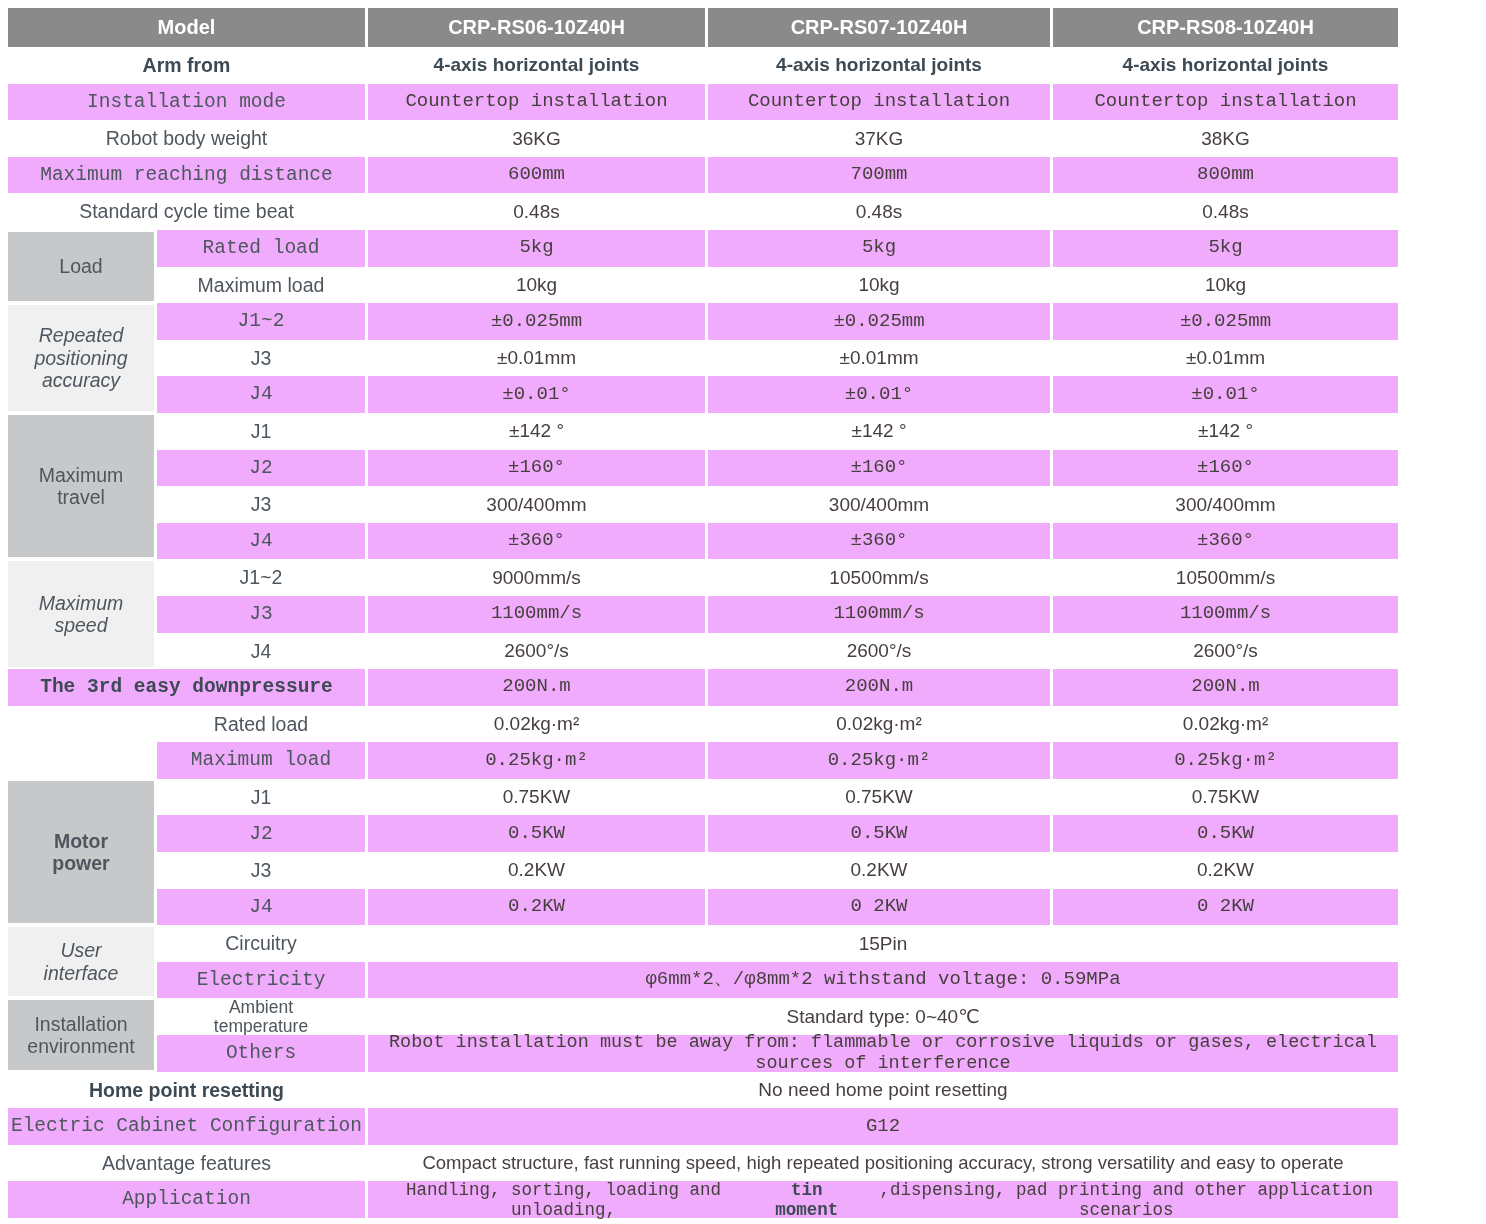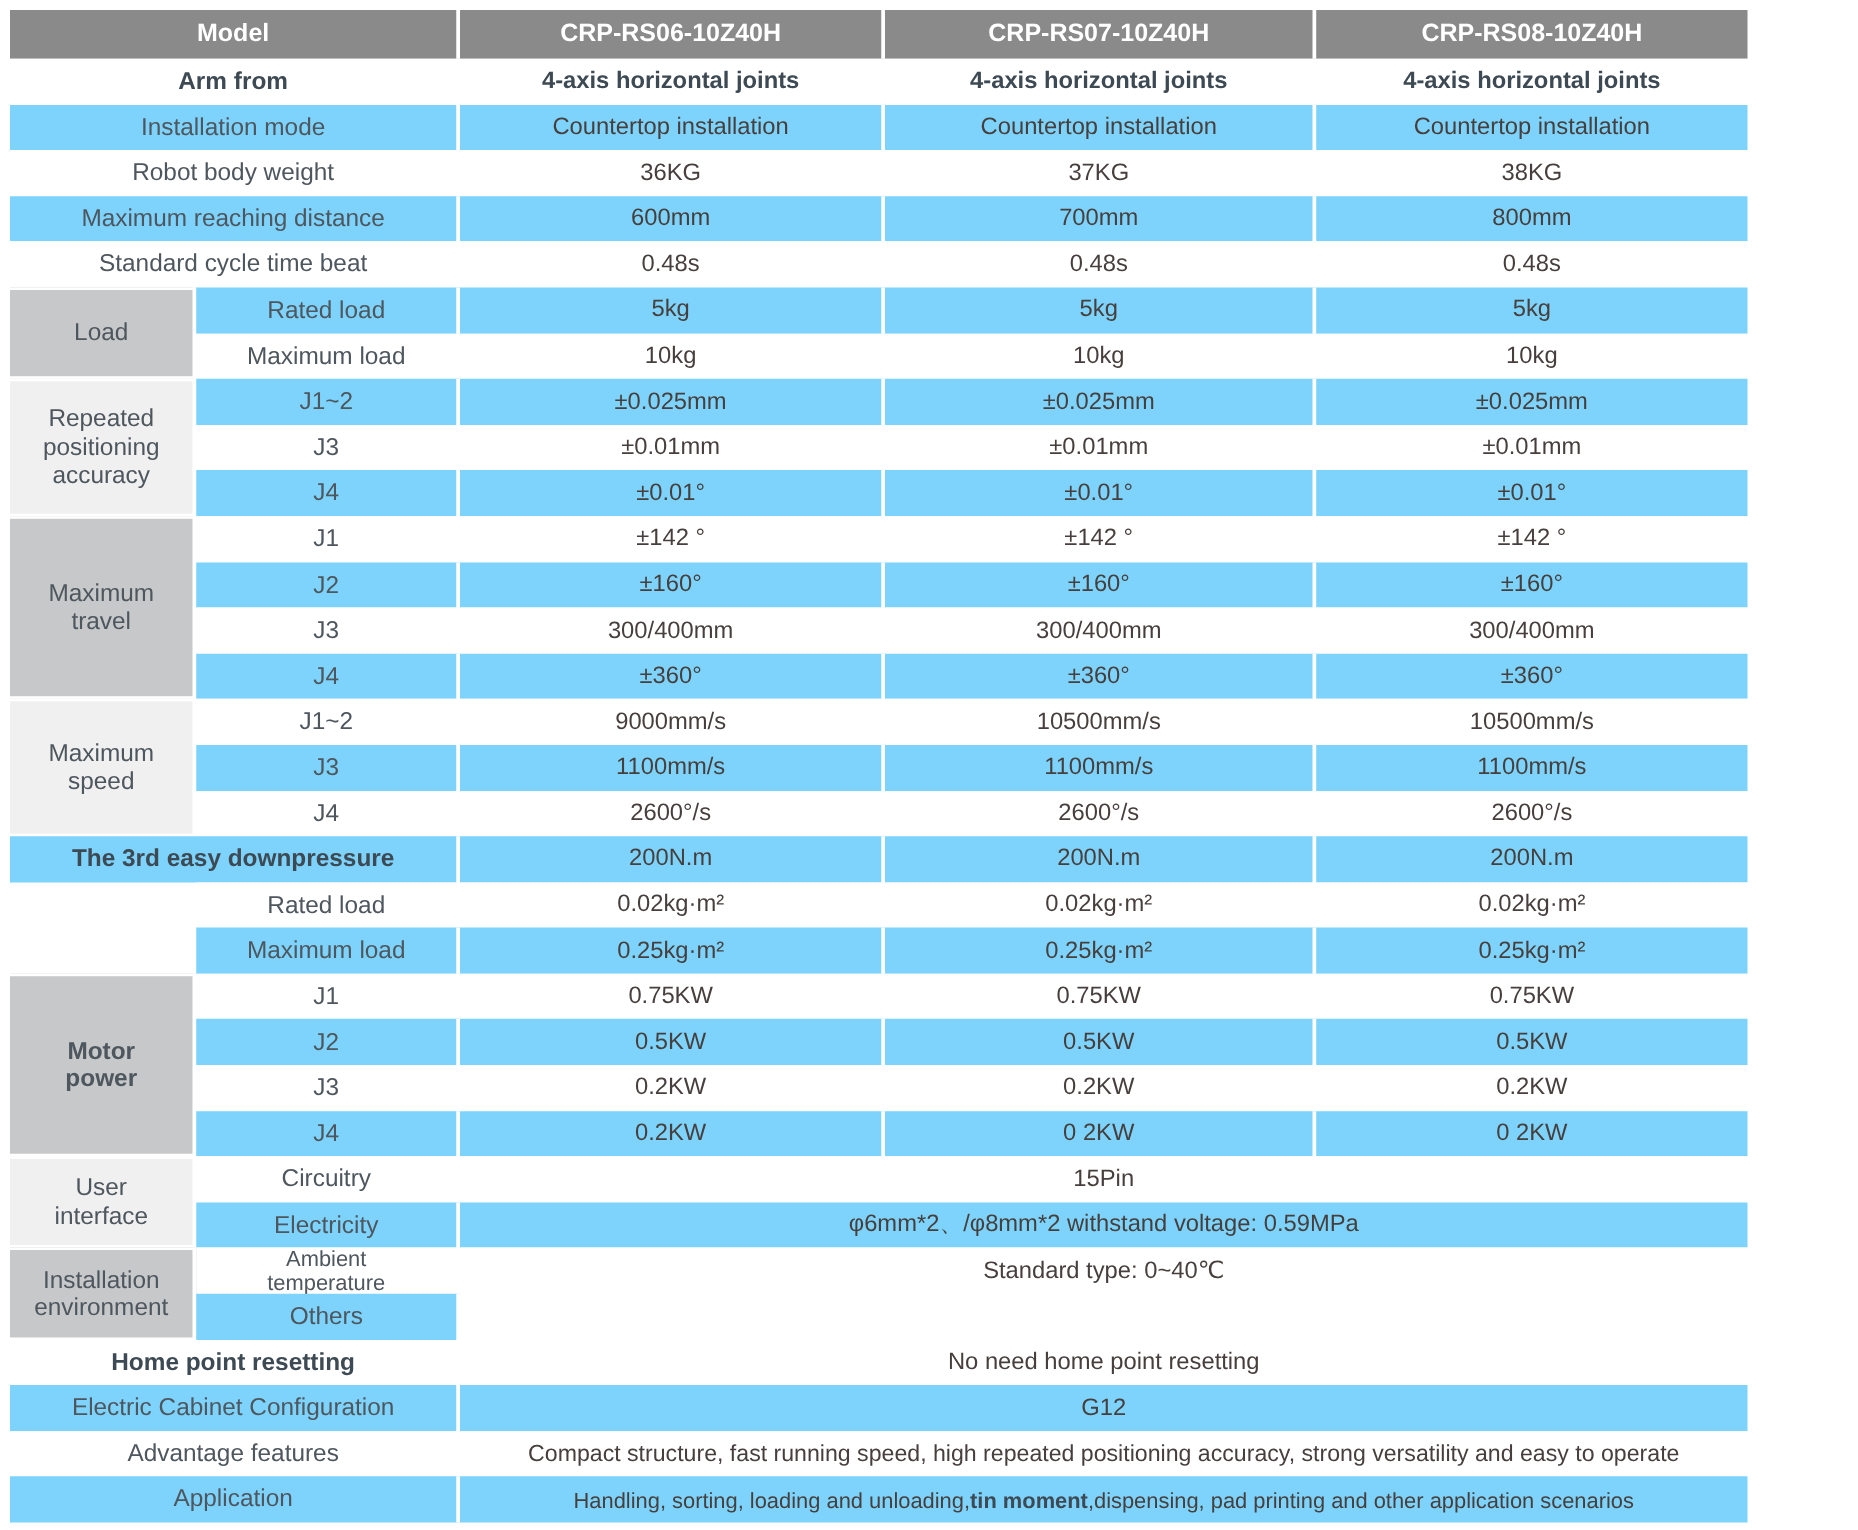--- a/index.html
+++ b/index.html
@@ -15,37 +15,37 @@
     display:grid;
     grid-template-columns:149px 211px 340px 345px 345px;
     grid-template-rows:39px repeat(32,36.6px);
   }
   .c {
     display:flex; align-items:center; justify-content:center;
     text-align:center; line-height:1.15;
   }
   .divr { border-right:3px solid #ffffff; }
   .white { background:#ffffff; }
-  .gray  { background:#7dd3fc; }
+  .gray  { background:#f0abfc;font-family:Liberation Mono, monospace; }
   .hdr {
     background:#8a8a8a; color:#ffffff;
     font-weight:bold; font-size:20px;
   }
   .lbl { color:#4e565e; font-size:19.5px; }
   .val { color:#463f3d; font-size:19px; }
   .boldslate { color:#3d4a54; font-weight:bold; }
   .grp {
     white-space:pre-line;
     border-top:2px solid #ffffff;
     border-bottom:2px solid #ffffff;
     border-right:3px solid #ffffff;
     color:#4e565e; font-size:19.5px;
   }
   .grp-med { background:#c6c8c9; }
-  .grp-lt  { background:#f0f0f0; }
+  .grp-lt  { background:#f0f0f0;font-style:italic; }
   .sub2 { font-size:17.5px; line-height:1.05; white-space:pre-line; }
   .small { font-size:18.5px; }
   .smaller { font-size:17.5px; }
 </style>
 </head>
 <body>
 
 <div class="grid">
 
   <div class="c hdr divr" style="grid-row:1;grid-column:1/3">Model</div>
@@ -177,20 +177,21 @@
   <div class="c val white" style="grid-row:26;grid-column:3/6">15Pin</div>
   <div class="c lbl gray divr" style="grid-row:27;grid-column:2">Electricity</div>
   <div class="c val gray" style="grid-row:27;grid-column:3/6">φ6mm*2、/φ8mm*2  withstand voltage: 0.59MPa</div>
 
   <div class="c lbl sub2 white divr" style="grid-row:28;grid-column:2">Ambient
 temperature</div>
   <div class="c grp grp-med" style="grid-row:28/30;grid-column:1">Installation
 environment</div>
   <div class="c val white" style="grid-row:28;grid-column:3/6">Standard type:  0~40℃</div>
   <div class="c lbl gray divr" style="grid-row:29;grid-column:2">Others</div>
+  <div class="c val gray small" style="grid-row:29;grid-column:3/6">Robot installation must be away from: flammable or corrosive liquids or gases, electrical sources of interference</div>
 
   <div class="c lbl boldslate white divr" style="grid-row:30;grid-column:1/3">Home point resetting</div>
   <div class="c lbl gray divr" style="grid-row:31;grid-column:1/3">Electric Cabinet Configuration</div>
 
   <div class="c val white" style="grid-row:30;grid-column:3/6">No need home point resetting</div>
   <div class="c val gray" style="grid-row:31;grid-column:3/6">G12</div>
 
   <div class="c lbl white divr" style="grid-row:32;grid-column:1/3">Advantage features</div>
   <div class="c val white small" style="grid-row:32;grid-column:3/6">Compact structure, fast running speed, high repeated positioning accuracy, strong versatility and easy to operate</div>
 

